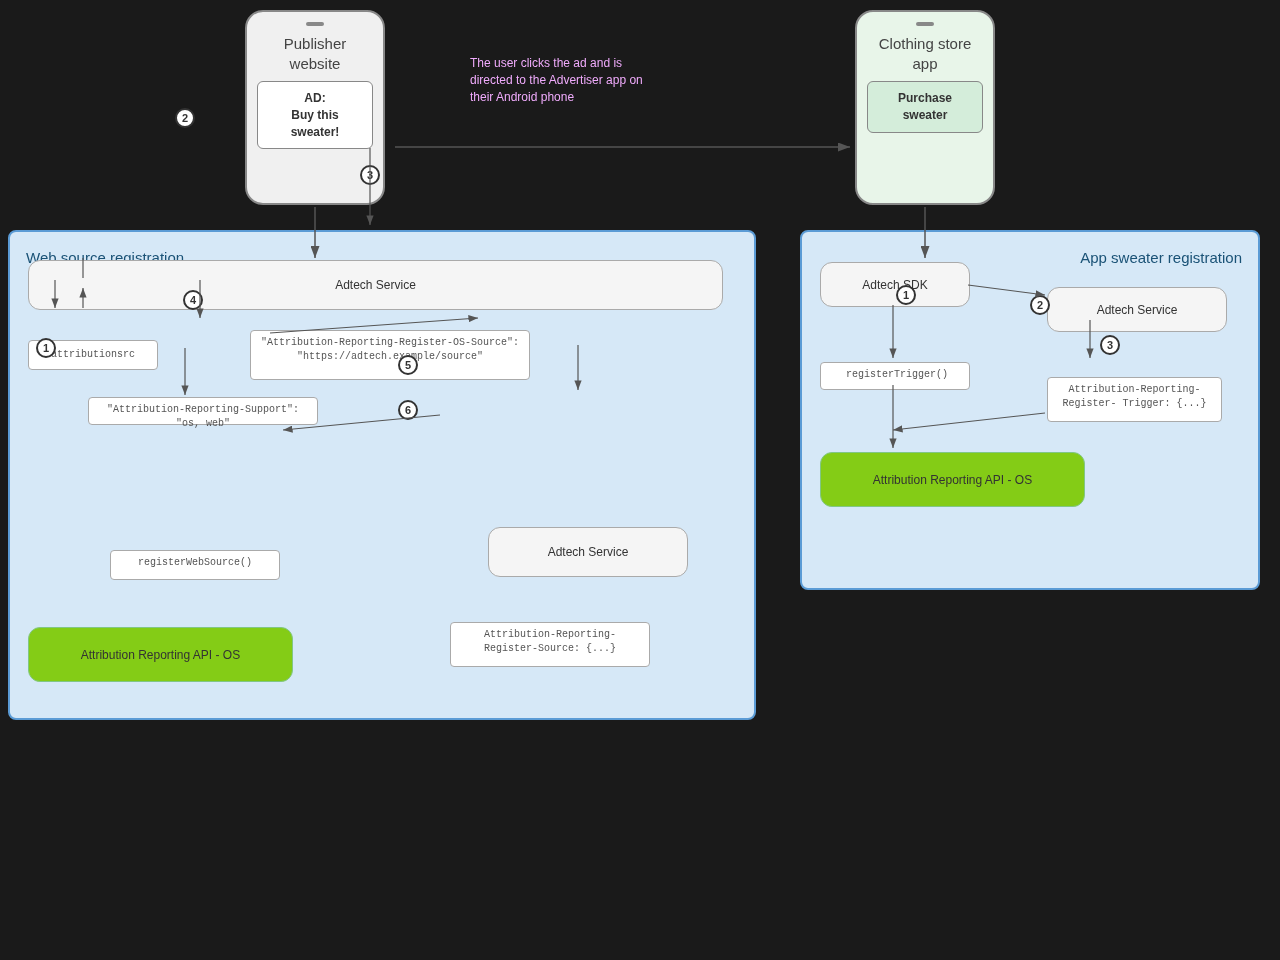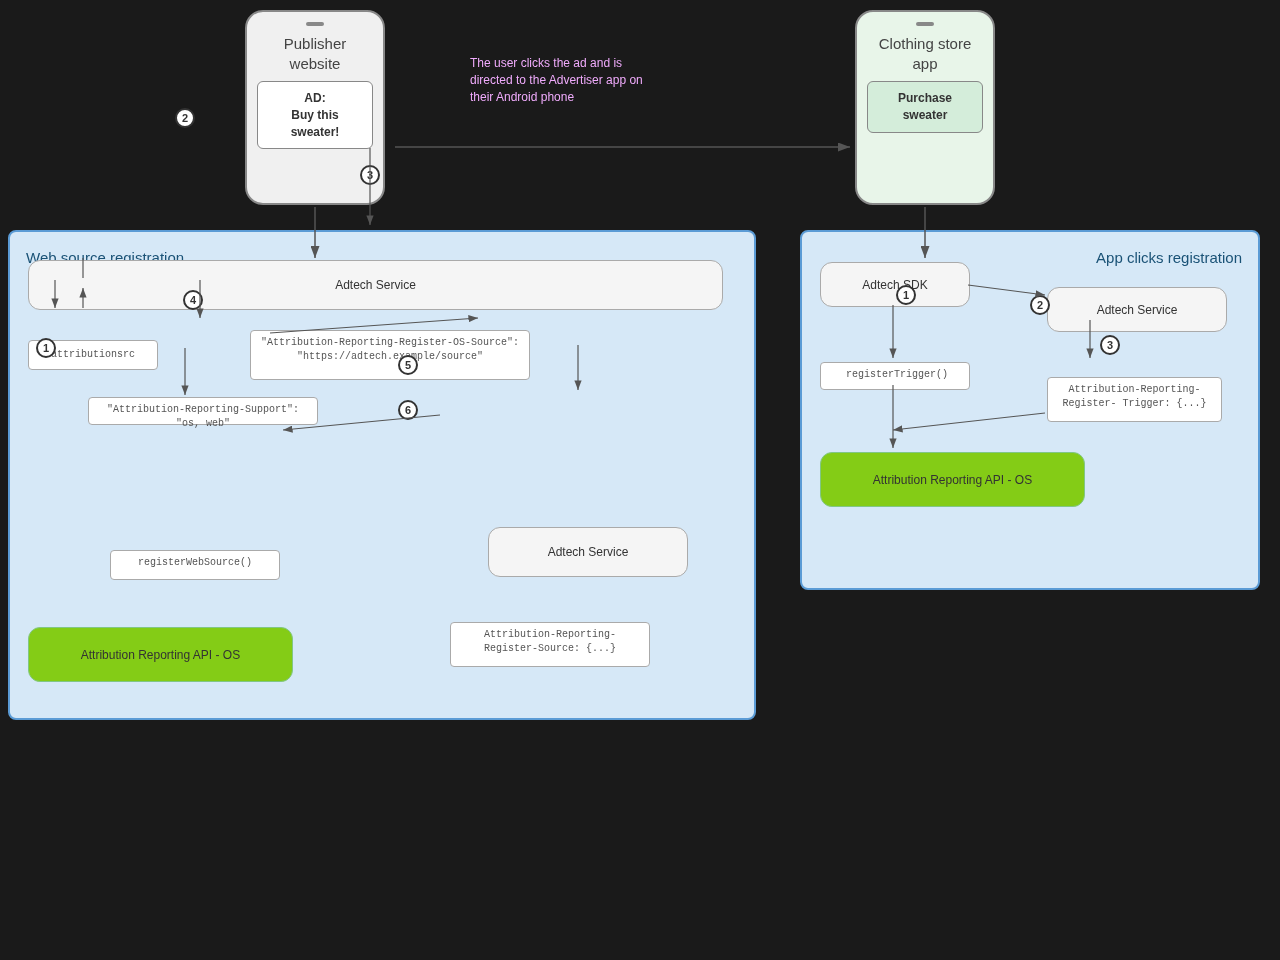--- a/index.html
+++ b/index.html
@@ -235,21 +235,21 @@
       <span>Attribution-Reporting-
 Register-Source: {...}</span>
     </div>
 
     <div class="inner-container green-bg" style="top:395px; left:18px; width:265px; height:55px;">
       <span class="inner-container-label">Attribution Reporting API - OS</span>
     </div>
   </div>
 
   <div class="big-box" style="top:230px; left:800px; width:460px; height:360px;">
-    <span class="big-box-title" style="left:auto; right:12px;">App clicks registration</span>
+    <span class="big-box-title" style="left:auto; right:12px;">App sweater registration</span>
 
     <div class="inner-container" style="top:30px; left:18px; width:150px; height:45px;">
       <span class="inner-container-label">Adtech SDK</span>
     </div>
 
     <div class="code-box" style="top:130px; left:18px; width:150px; height:28px;padding-left:12px;">
       <span>registerTrigger()</span>
     </div>
 
     <div class="inner-container" style="top:55px; left:245px; width:180px; height:45px;">

